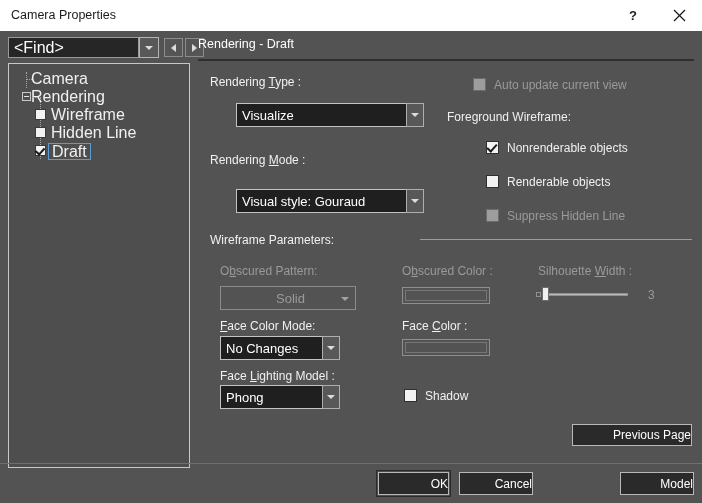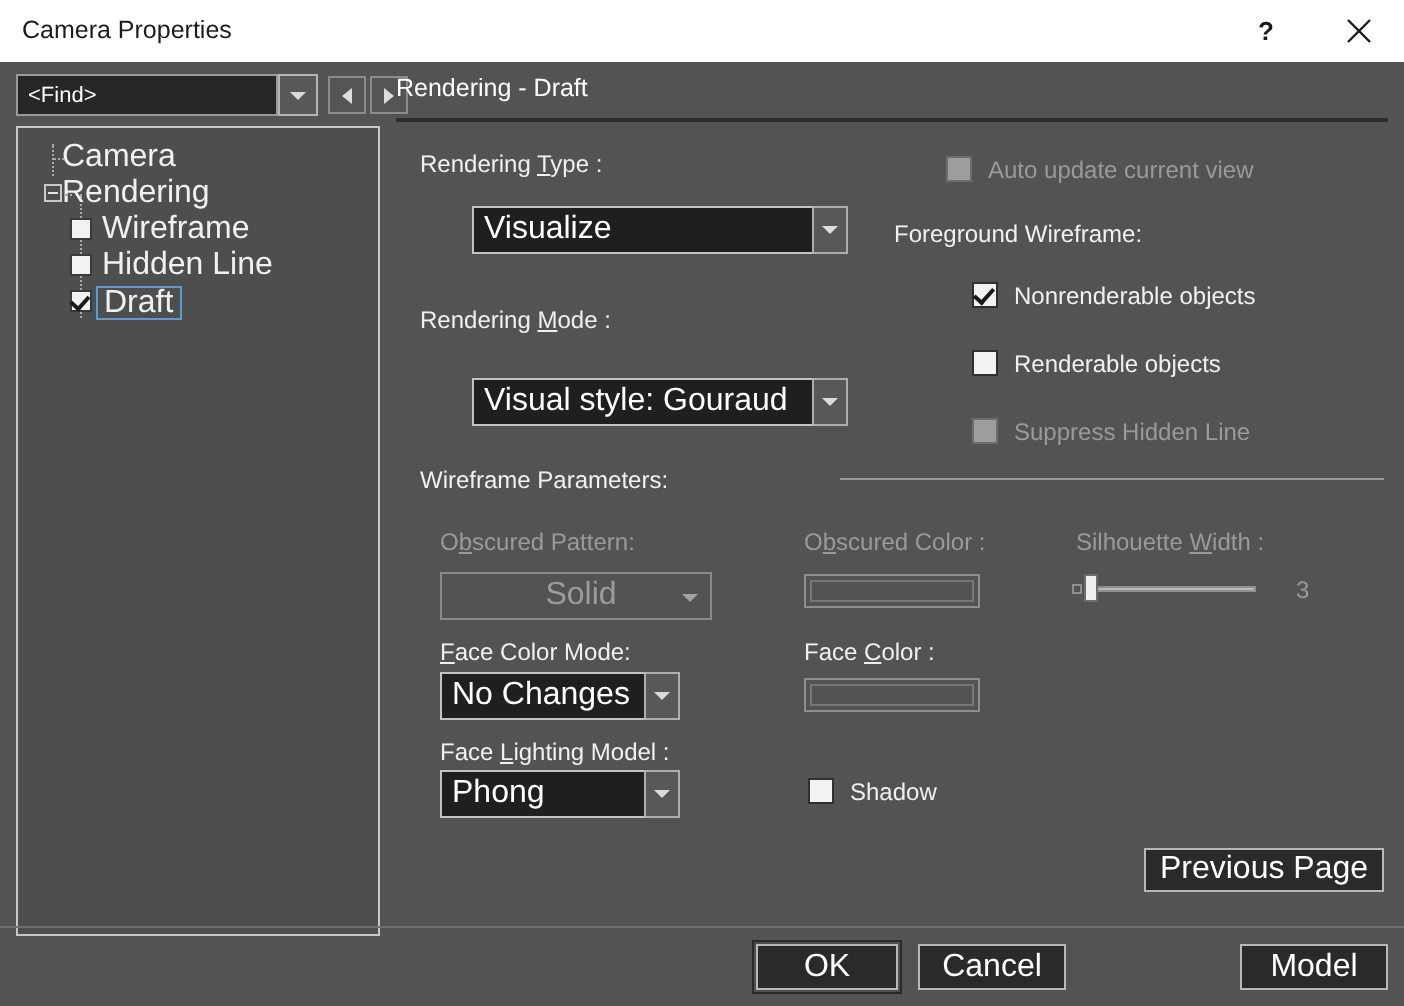--- a/index.html
+++ b/index.html
@@ -53,21 +53,21 @@
   }
   .find-combo {
     position: absolute; left: 0; top: 0;
     width: 131px; height: 21px;
     background: #262626;
     border: 1px solid #9a9a9a;
     display: flex; align-items: center;
   }
   .find-combo .val {
     padding-left: 5px;
-    font-size: 11px;
+    font-size: 16px;
     color: #ffffff;
     white-space: nowrap;
   }
   .find-arrow {
     position: absolute; left: 131px; top: 0;
     width: 20px; height: 21px;
     background: #585858;
     border: 1px solid #b4b4b4;
     display: flex; align-items: center; justify-content: center;
   }
@@ -172,21 +172,21 @@
 
   .combo {
     position: absolute;
     height: 24px;
     background: #1f1f1f;
     border: 1px solid #c3c3c3;
     display: flex; align-items: center;
   }
   .combo .cval {
     padding-left: 5px;
-    font-size: 16px; color: #ffffff;
+    font-size: 13px; color: #ffffff;
     white-space: nowrap; overflow: hidden;
   }
   .combo .carrow {
     position: absolute; right: -1px; top: -1px;
     width: 18px; height: 24px;
     background: #585858;
     border: 1px solid #aeaeae;
     display: flex; align-items: center; justify-content: center;
   }
   .combo.disabled {
@@ -257,22 +257,22 @@
     width: 5px; height: 5px;
     border: 1px solid #8f8f8f;
     background: #535353;
   }
 
   .btn {
     position: absolute;
     background: #2a2a2a;
     border: 1px solid #b8b8b8;
     color: #ffffff;
-    font-size: 16px;
-    display: flex; align-items: center; justify-content: center;
+    font-size: 12px;
+    display: flex; align-items: center; justify-content: flex-end;
     white-space: nowrap;
   }
   .btn.focus {
     outline: 1px solid #2a2a2a;
     outline-offset: 1px;
     box-shadow: 0 0 0 2px #4e4e4e;
   }
 
   .footer-rule {
     position: absolute; left: 0; top: 463px;

